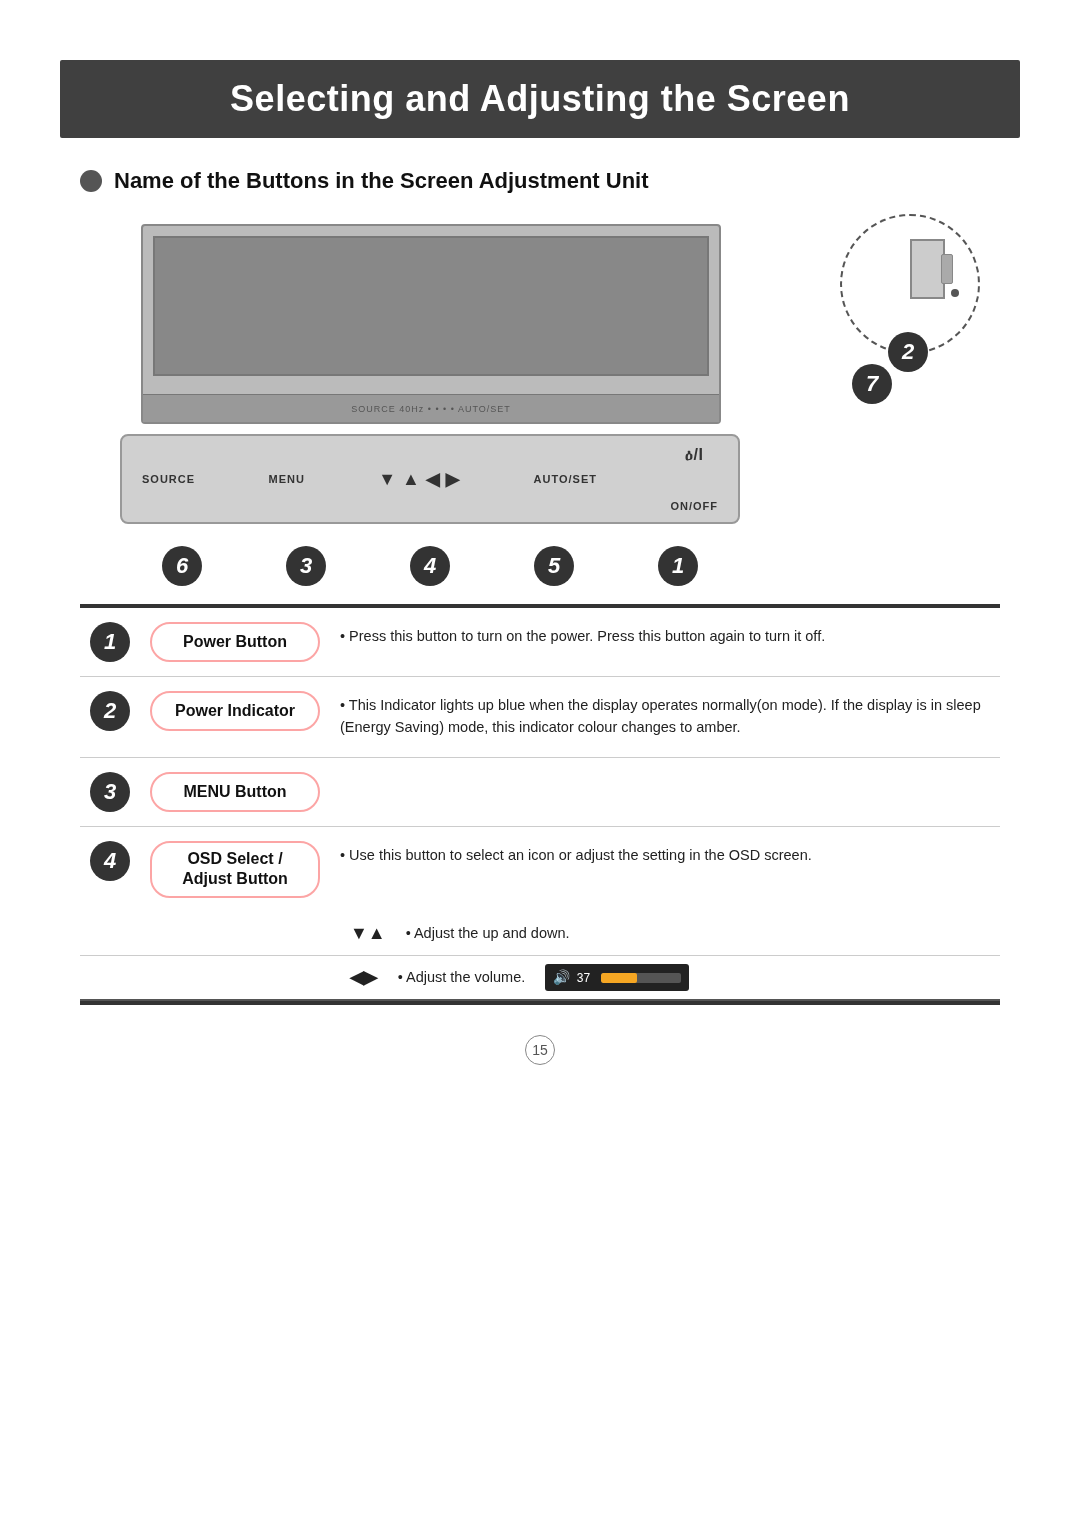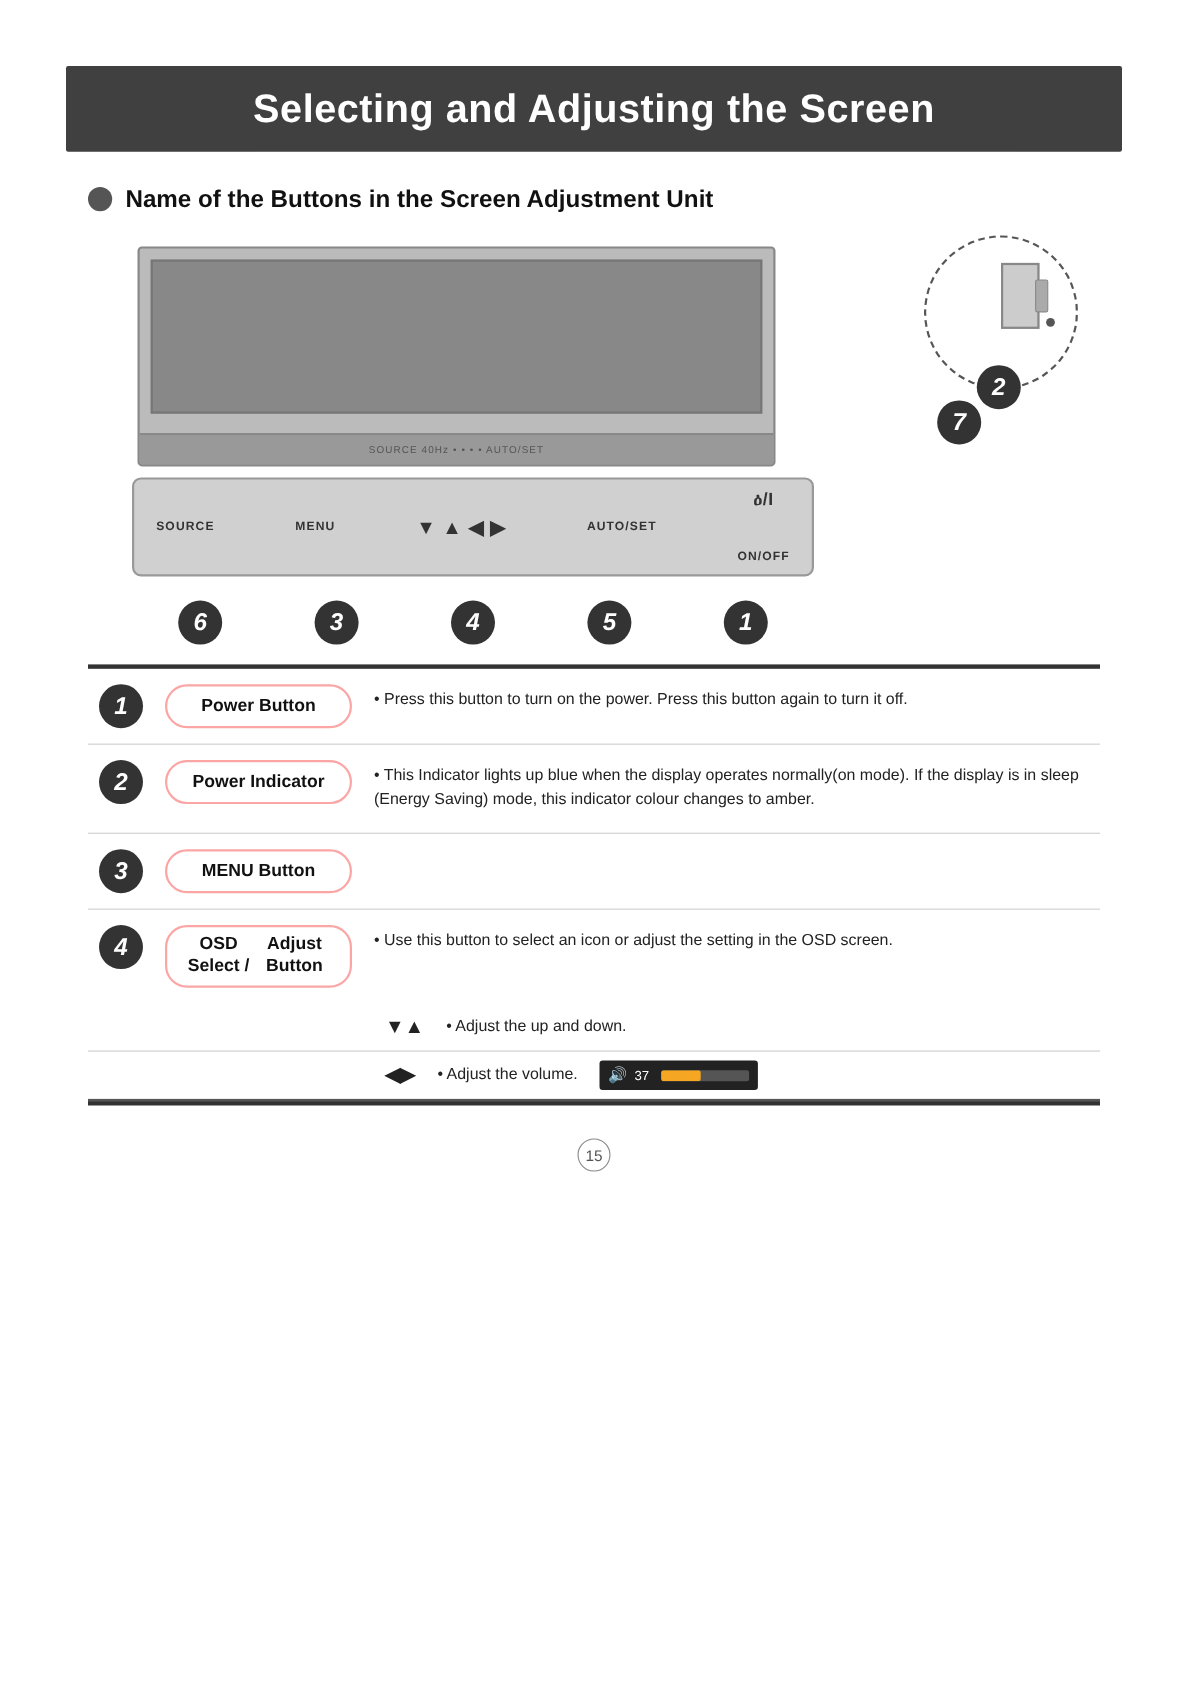--- a/index.html
+++ b/index.html
@@ -46,21 +46,21 @@
     
     .monitor-area {
       position: relative;
       margin: 0 80px 0 80px;
       height: 320px;
     }
 
     
     .monitor-body {
       position: absolute;
-      left: 45px;
+      left: 61px;
       top: 10px;
       width: 580px;
       height: 200px;
       background: #bbb;
       border: 2px solid #888;
       border-radius: 4px;
     }
     .monitor-screen {
       position: absolute;
       top: 10px;
@@ -419,21 +419,21 @@
     </div>
     <div class="desc-label-box">
       <span>MENU Button</span>
     </div>
   </div>
 
   <div class="desc-row" style="align-items:flex-start; border-bottom:none;">
     <div class="desc-number">
       <div class="badge">4</div>
     </div>
-    <div class="desc-label-box" style="flex-direction:row;line-height:1.3;">
+    <div class="desc-label-box" style="flex-direction:column;line-height:1.3;">
       <span>OSD Select /</span>
       <span>Adjust Button</span>
     </div>
     <div class="desc-text">
       <div style="margin-bottom:8px;">• Use this button to select an icon or adjust the setting in the OSD screen.</div>
     </div>
   </div>
 
   <div class="sub-row">
     <div class="sub-row-spacer"></div>

